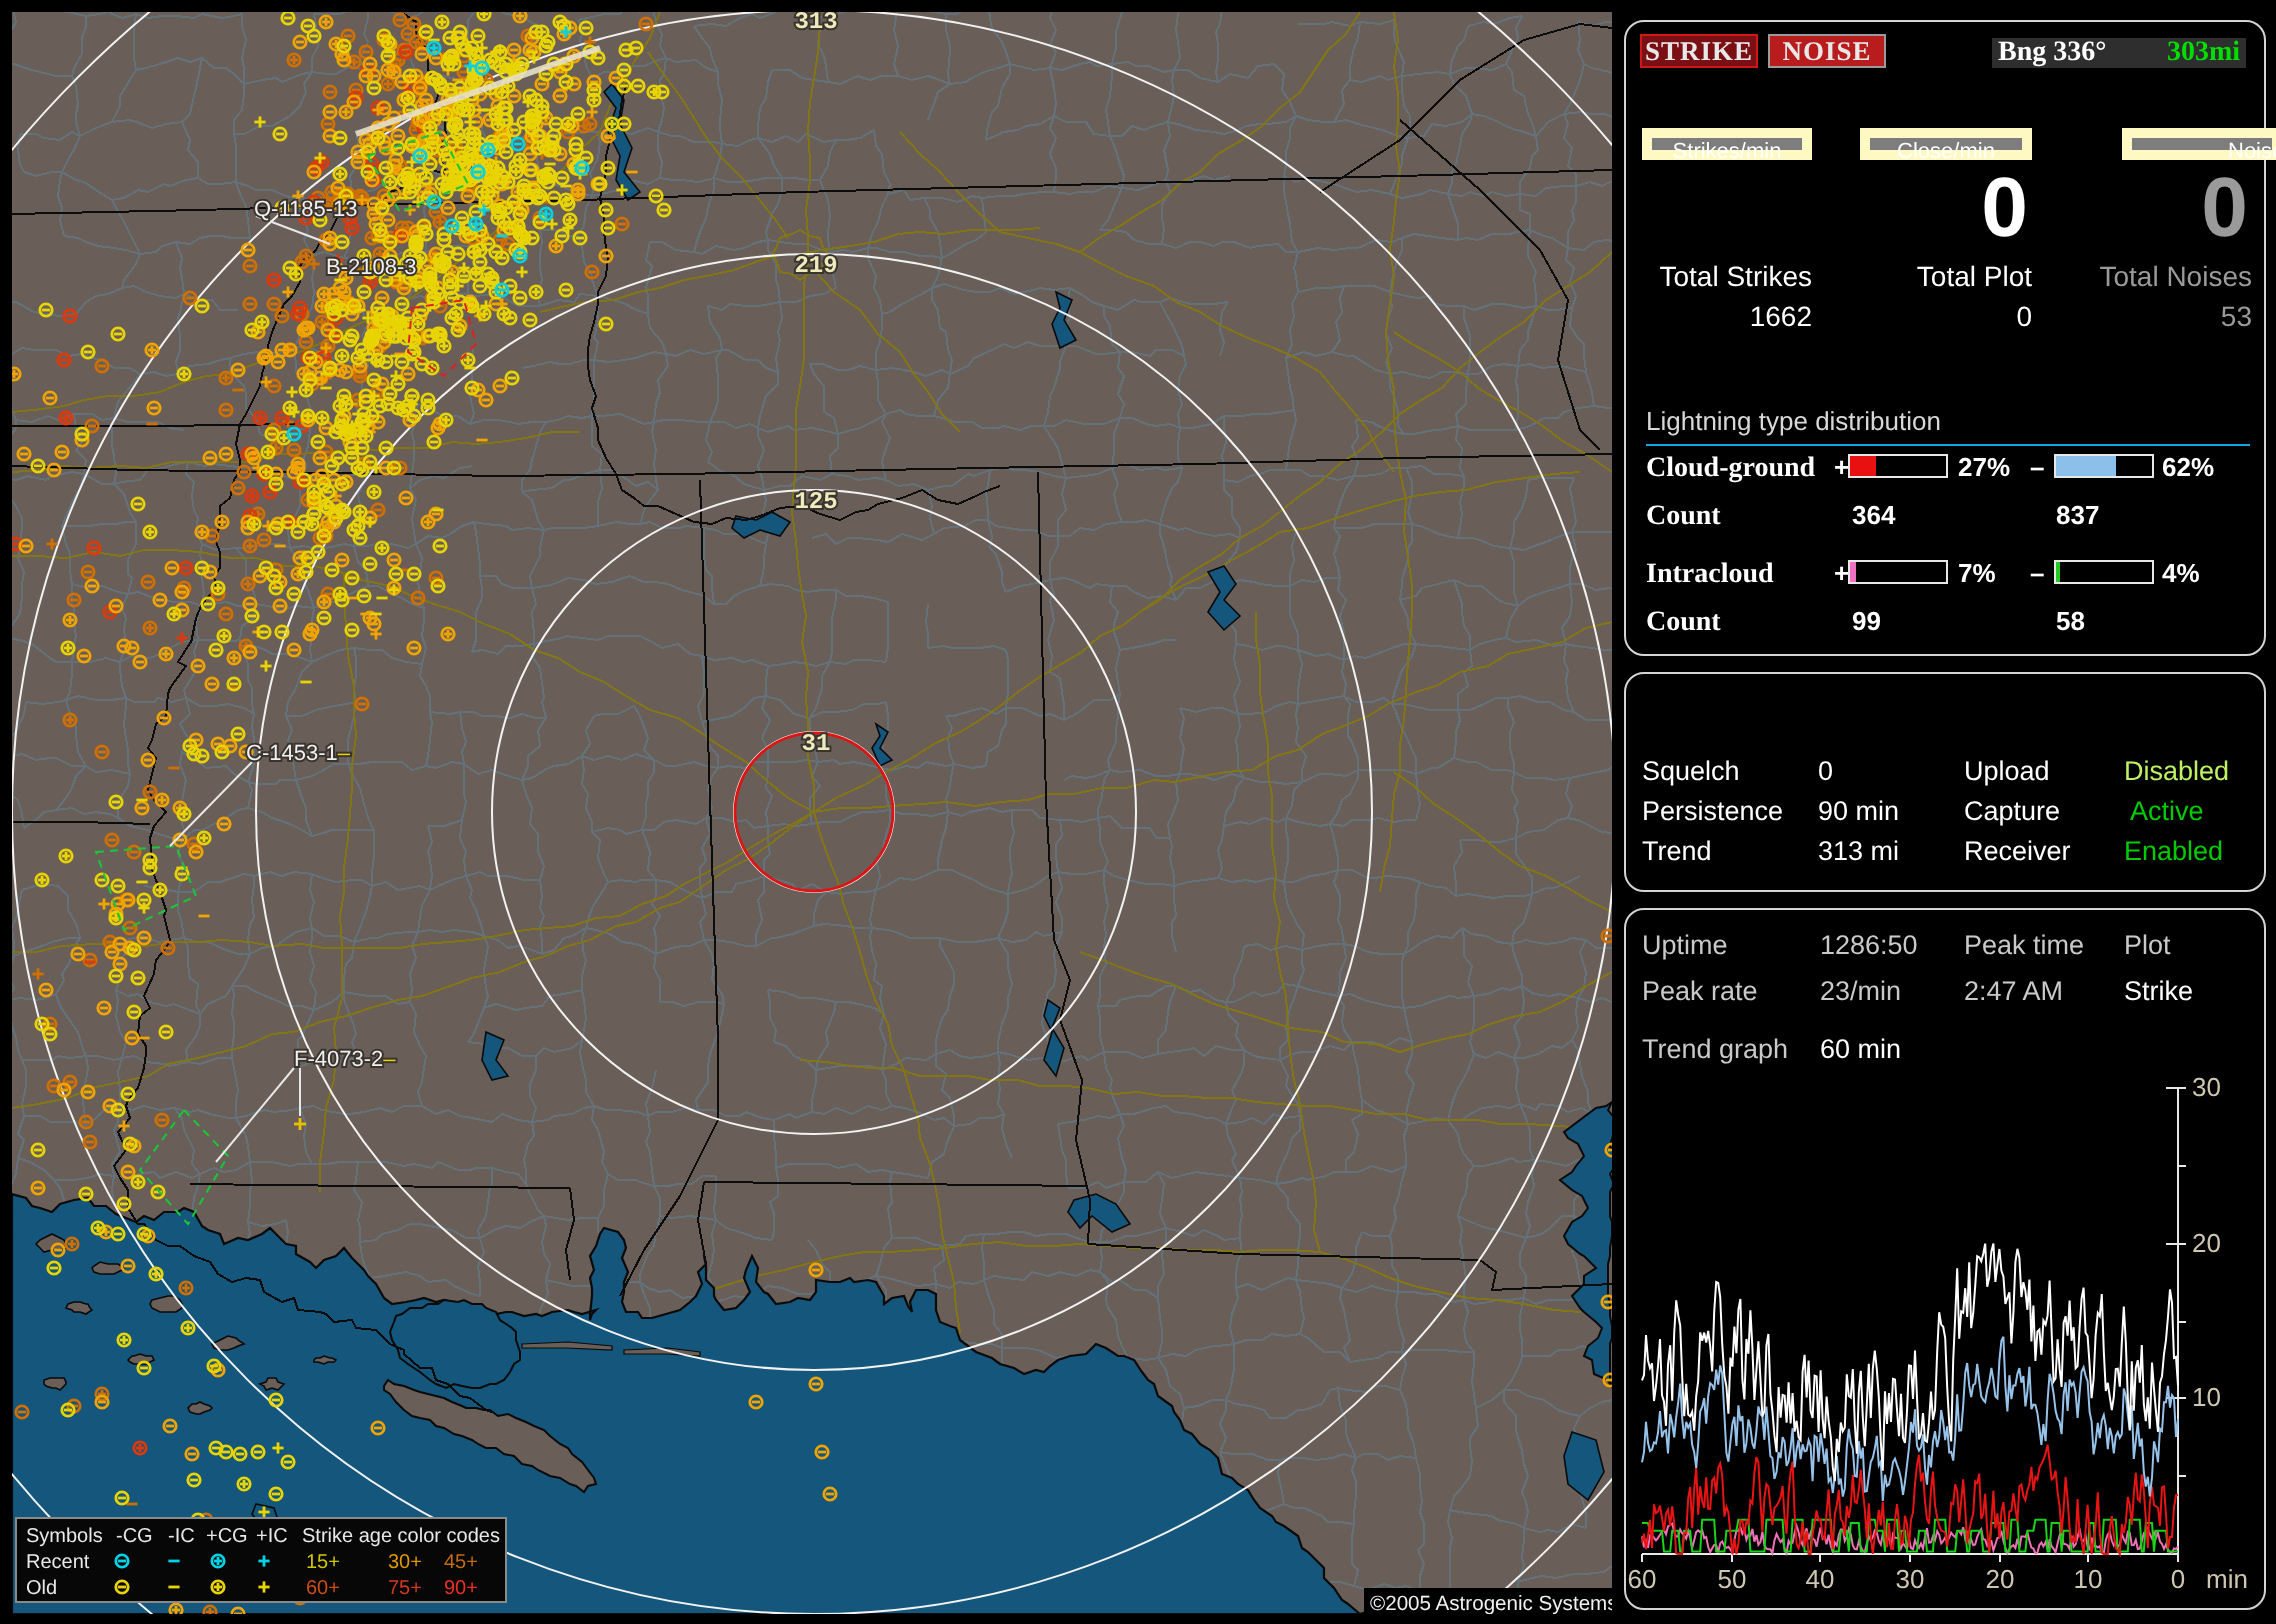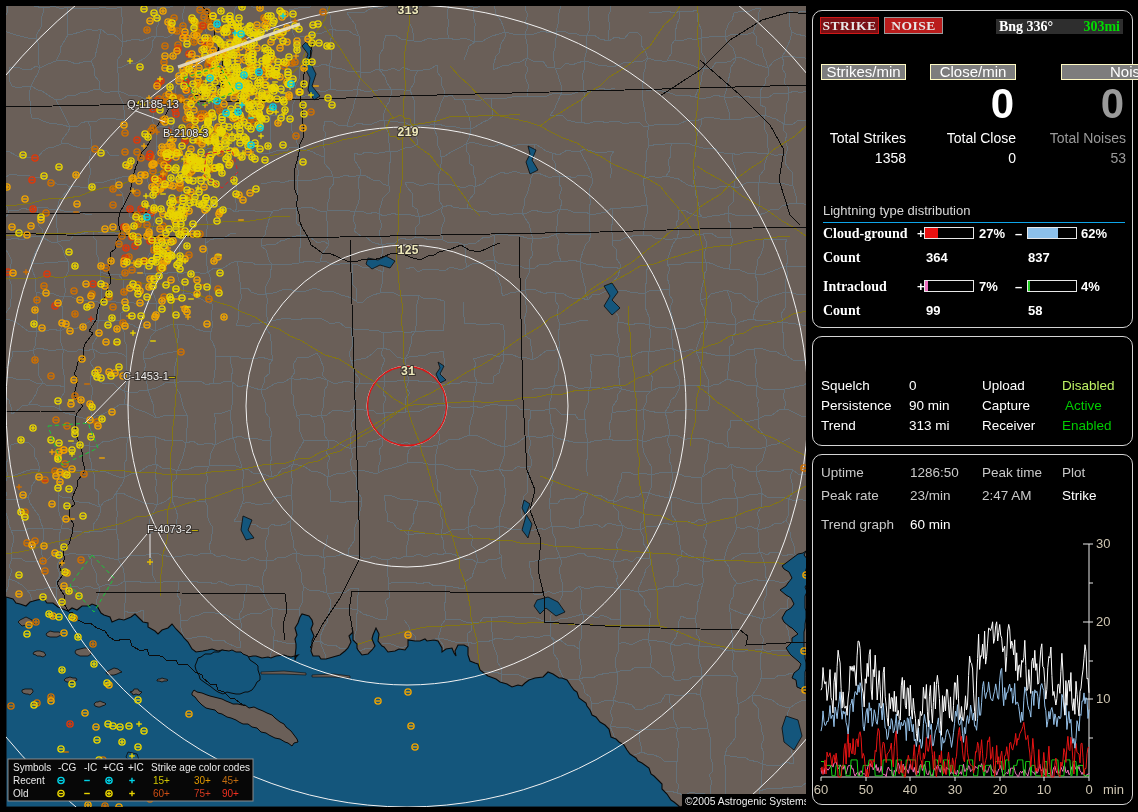--- a/index.html
+++ b/index.html
@@ -9,22 +9,22 @@
 #p1 { left:812px; top:10px;  width:321px; height:318px; }
 #p2 { left:812px; top:336px; width:321px; height:110px; }
 #p3 { left:812px; top:454px; width:321px; height:351px; }
 .btn { position:absolute; top:6px; height:17px; text-align:center; color:#e8e8e8;
   font-family:"Liberation Serif", serif; font-weight:bold; font-size:13.5px; line-height:15px; letter-spacing:0.5px;}
 #bstrike { left:7px; width:59px; background:#7a1014; border:1px solid #d01818;}
 #bnoise { left:71px; width:59px; background:#b91c1c; border:1px solid #9a9a9a;}
 #bng { position:absolute; left:183px; top:8px; width:127px; height:15px; background:#2e2e2e;
   font-family:"Liberation Serif", serif; font-weight:bold; font-size:14px; line-height:15px; color:#fff; padding:0 3px;}
 #bng .mi { float:right; color:#00dd00; }
-.collab { position:absolute; top:53px; height:16px; background:#7d7d7d; border:1px solid #fef9c3;
-  color:#fff; font-size:15px; line-height:14px; text-align:center; }
+.collab { position:absolute; top:53px; height:16px; background:#7d7d7d; border:5px solid #fef9c3;
+  color:#fff; font-size:11px; line-height:14px; text-align:center; }
 .bignum { position:absolute; top:69px; font-size:42px; font-weight:bold; color:#fff; text-align:right; letter-spacing:-2px; padding-right:4px;}
 .totlab { position:absolute; top:119px; font-size:14px; color:#fff; text-align:right; }
 .totval { position:absolute; top:139px; font-size:14px; color:#fff; text-align:right; }
 .c1 { left:8px;   width:85px; }
 .c2 { left:117px; width:86px; }
 .c3 { left:248px; width:80px;padding-left:48px; }
 .n1 { left:8px;   width:85px; }
 .n2 { left:100px; width:103px; }
 .n3 { left:210px; width:103px; }
 .gray { color:#9a9a9a 
@@ -2895,23 +2895,23 @@
 <div class="panel" id="p1">
   <div class="btn" id="bstrike">STRIKE</div>
   <div class="btn" id="bnoise">NOISE</div>
   <div id="bng"><span>Bng 336°</span><span class="mi">303mi</span></div>
   <div class="collab c1">Strikes/min</div>
   <div class="collab c2">Close/min</div>
   <div class="collab c3">Noises/min</div>
   <div class="bignum n2">0</div>
   <div class="bignum n3 gray">0</div>
   <div class="totlab n1">Total Strikes</div>
-  <div class="totlab n2">Total Close</div>
+  <div class="totlab n2">Total Plot</div>
   <div class="totlab n3 gray">Total Noises</div>
-  <div class="totval n1">1358</div>
+  <div class="totval n1">1662</div>
   <div class="totval n2">0</div>
   <div class="totval n3 gray">53</div>
   <div id="ltd">Lightning type distribution</div>
   <div class="ltrow" style="top:215px"><b>Cloud-ground</b>
     <span class="pm" style="left:94px">+</span>
     <span class="bar" style="left:101px">
           <i style="width:27%;background:#e81010"></i>
         </span>
     <span class="pct" style="left:156px">27%</span>
     <span class="pm" style="left:192px">–</span>

